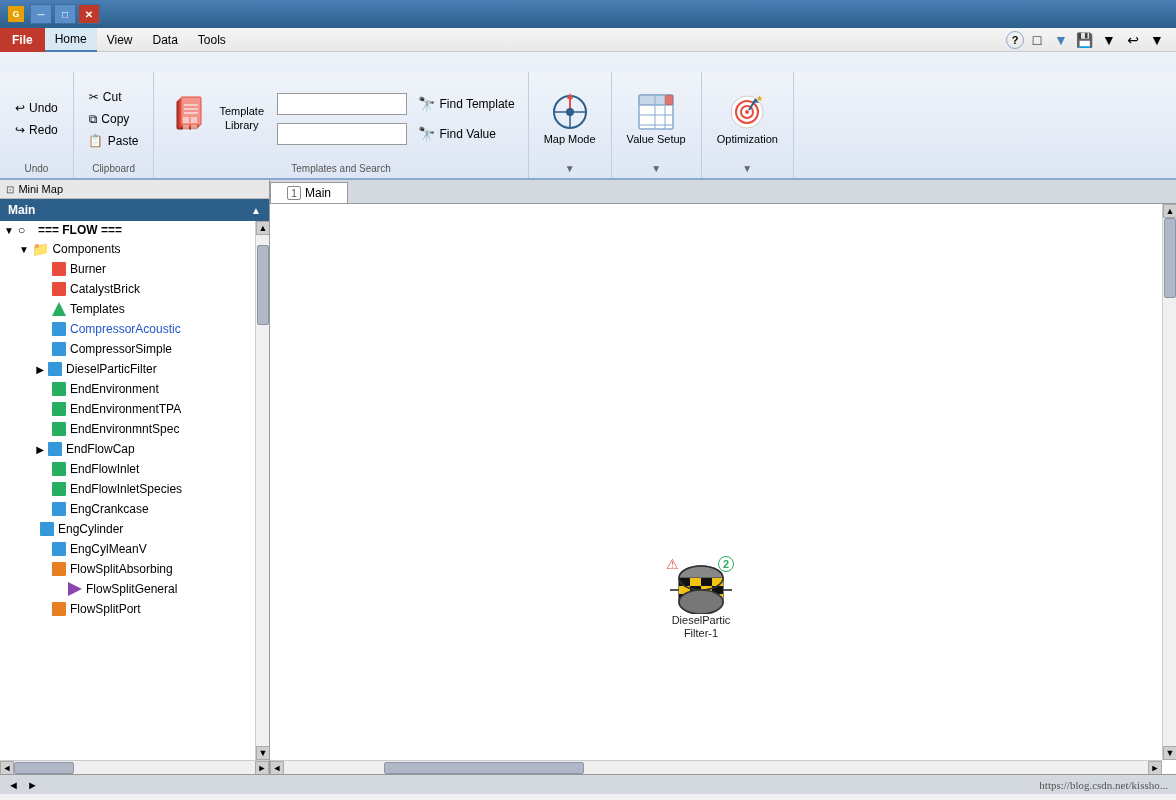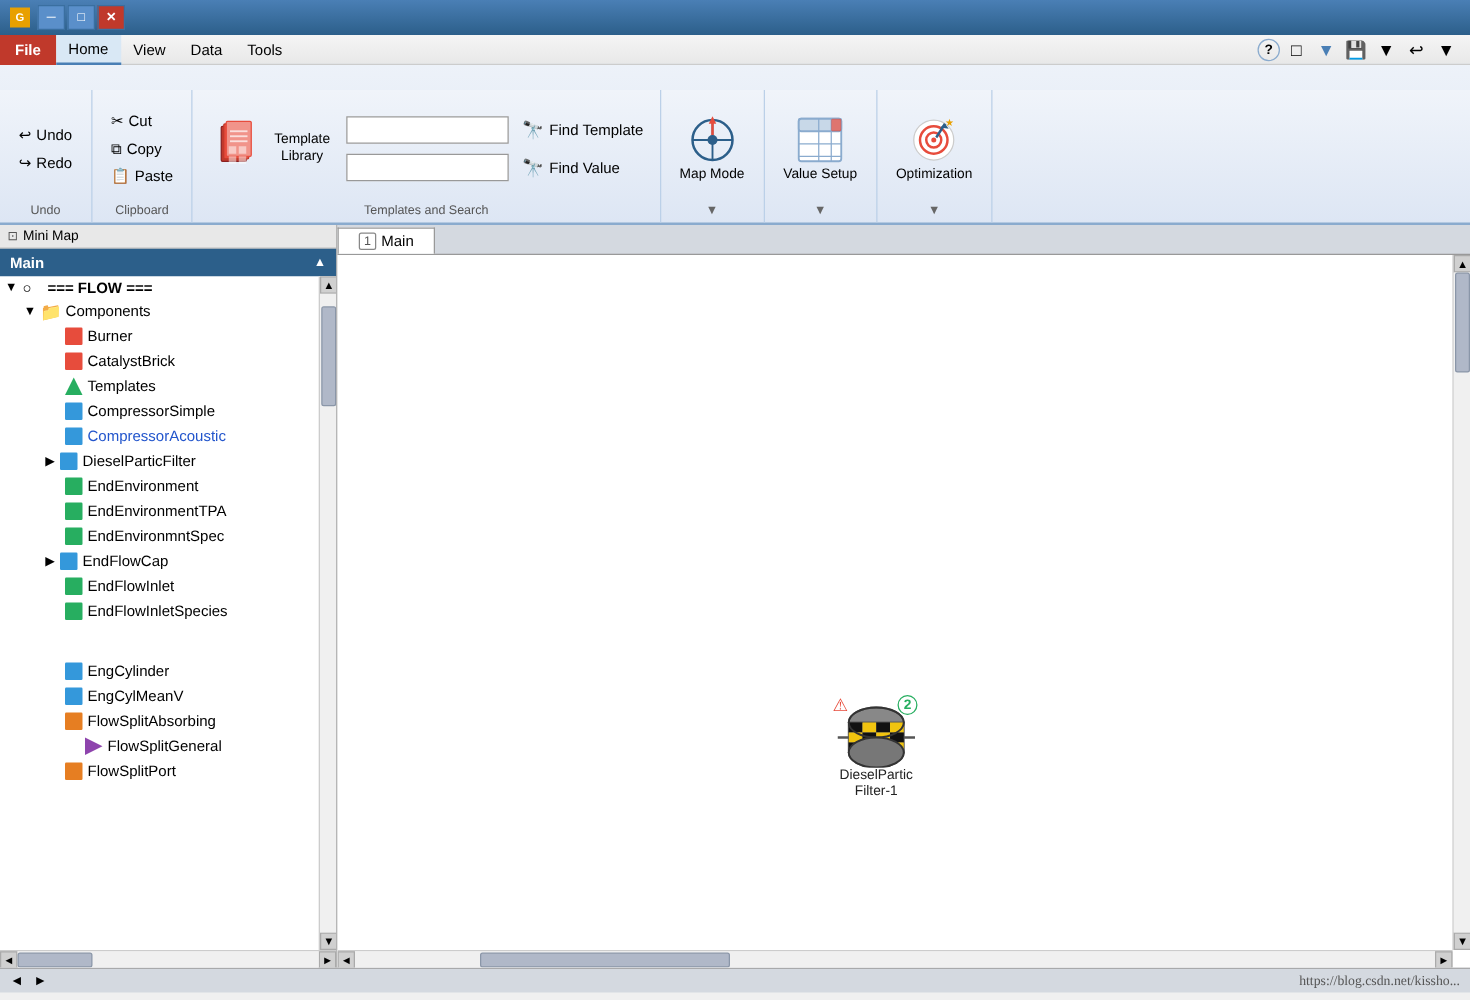--- a/index.html
+++ b/index.html
@@ -514,27 +514,27 @@
 
         <div class="tree-item" style="padding-left:36px;">
           <span class="tree-expand"></span>
           <span style="display:inline-block; width:0; height:0; border-left:7px solid transparent; border-right:7px solid transparent; border-bottom:14px solid #27ae60; margin-right:4px;"></span>
           <span class="tree-label">Templates</span>
         </div>
 
         <div class="tree-item" style="padding-left:36px;">
           <span class="tree-expand"></span>
           <span style="display:inline-block; width:14px; height:14px; background:#3498db; margin-right:4px; border-radius:1px;"></span>
+          <span class="tree-label blue">CompressorAcoustic</span>
+        </div>
+
+        <div class="tree-item" style="padding-left:36px;">
+          <span class="tree-expand"></span>
+          <span style="display:inline-block; width:14px; height:14px; background:#3498db; margin-right:4px; border-radius:1px;"></span>
           <span class="tree-label">CompressorSimple</span>
-        </div>
-
-        <div class="tree-item" style="padding-left:36px;">
-          <span class="tree-expand"></span>
-          <span style="display:inline-block; width:14px; height:14px; background:#3498db; margin-right:4px; border-radius:1px;"></span>
-          <span class="tree-label blue">CompressorAcoustic</span>
         </div>
 
         <div class="tree-item" style="padding-left:16px;">
           <span style="width:16px;"></span>
           <span class="tree-expand">▶</span>
           <span style="display:inline-block; width:14px; height:14px; background:#3498db; margin-right:4px; border-radius:1px;"></span>
           <span class="tree-label">DieselParticFilter</span>
         </div>
 
         <div class="tree-item" style="padding-left:36px;">
@@ -567,22 +567,27 @@
           <span style="display:inline-block; width:14px; height:14px; background:#27ae60; margin-right:4px; border-radius:1px;"></span>
           <span class="tree-label">EndFlowInlet</span>
         </div>
 
         <div class="tree-item" style="padding-left:36px;">
           <span class="tree-expand"></span>
           <span style="display:inline-block; width:14px; height:14px; background:#27ae60; margin-right:4px; border-radius:1px;"></span>
           <span class="tree-label">EndFlowInletSpecies</span>
         </div>
 
-
-        <div class="tree-item" style="padding-left:36px;margin-top:28px;">
+        <div class="tree-item" style="padding-left:36px;">
+          <span class="tree-expand"></span>
+          <span style="display:inline-block; width:14px; height:14px; background:#3498db; margin-right:4px; border-radius:1px;"></span>
+          <span class="tree-label">EngCrankcase</span>
+        </div>
+
+        <div class="tree-item" style="padding-left:24px;">
           <span class="tree-expand"></span>
           <span style="display:inline-block; width:14px; height:14px; background:#3498db; margin-right:4px; border-radius:1px;"></span>
           <span class="tree-label">EngCylinder</span>
         </div>
 
         <div class="tree-item" style="padding-left:36px;">
           <span class="tree-expand"></span>
           <span style="display:inline-block; width:14px; height:14px; background:#3498db; margin-right:4px; border-radius:1px;"></span>
           <span class="tree-label">EngCylMeanV</span>
         </div>

